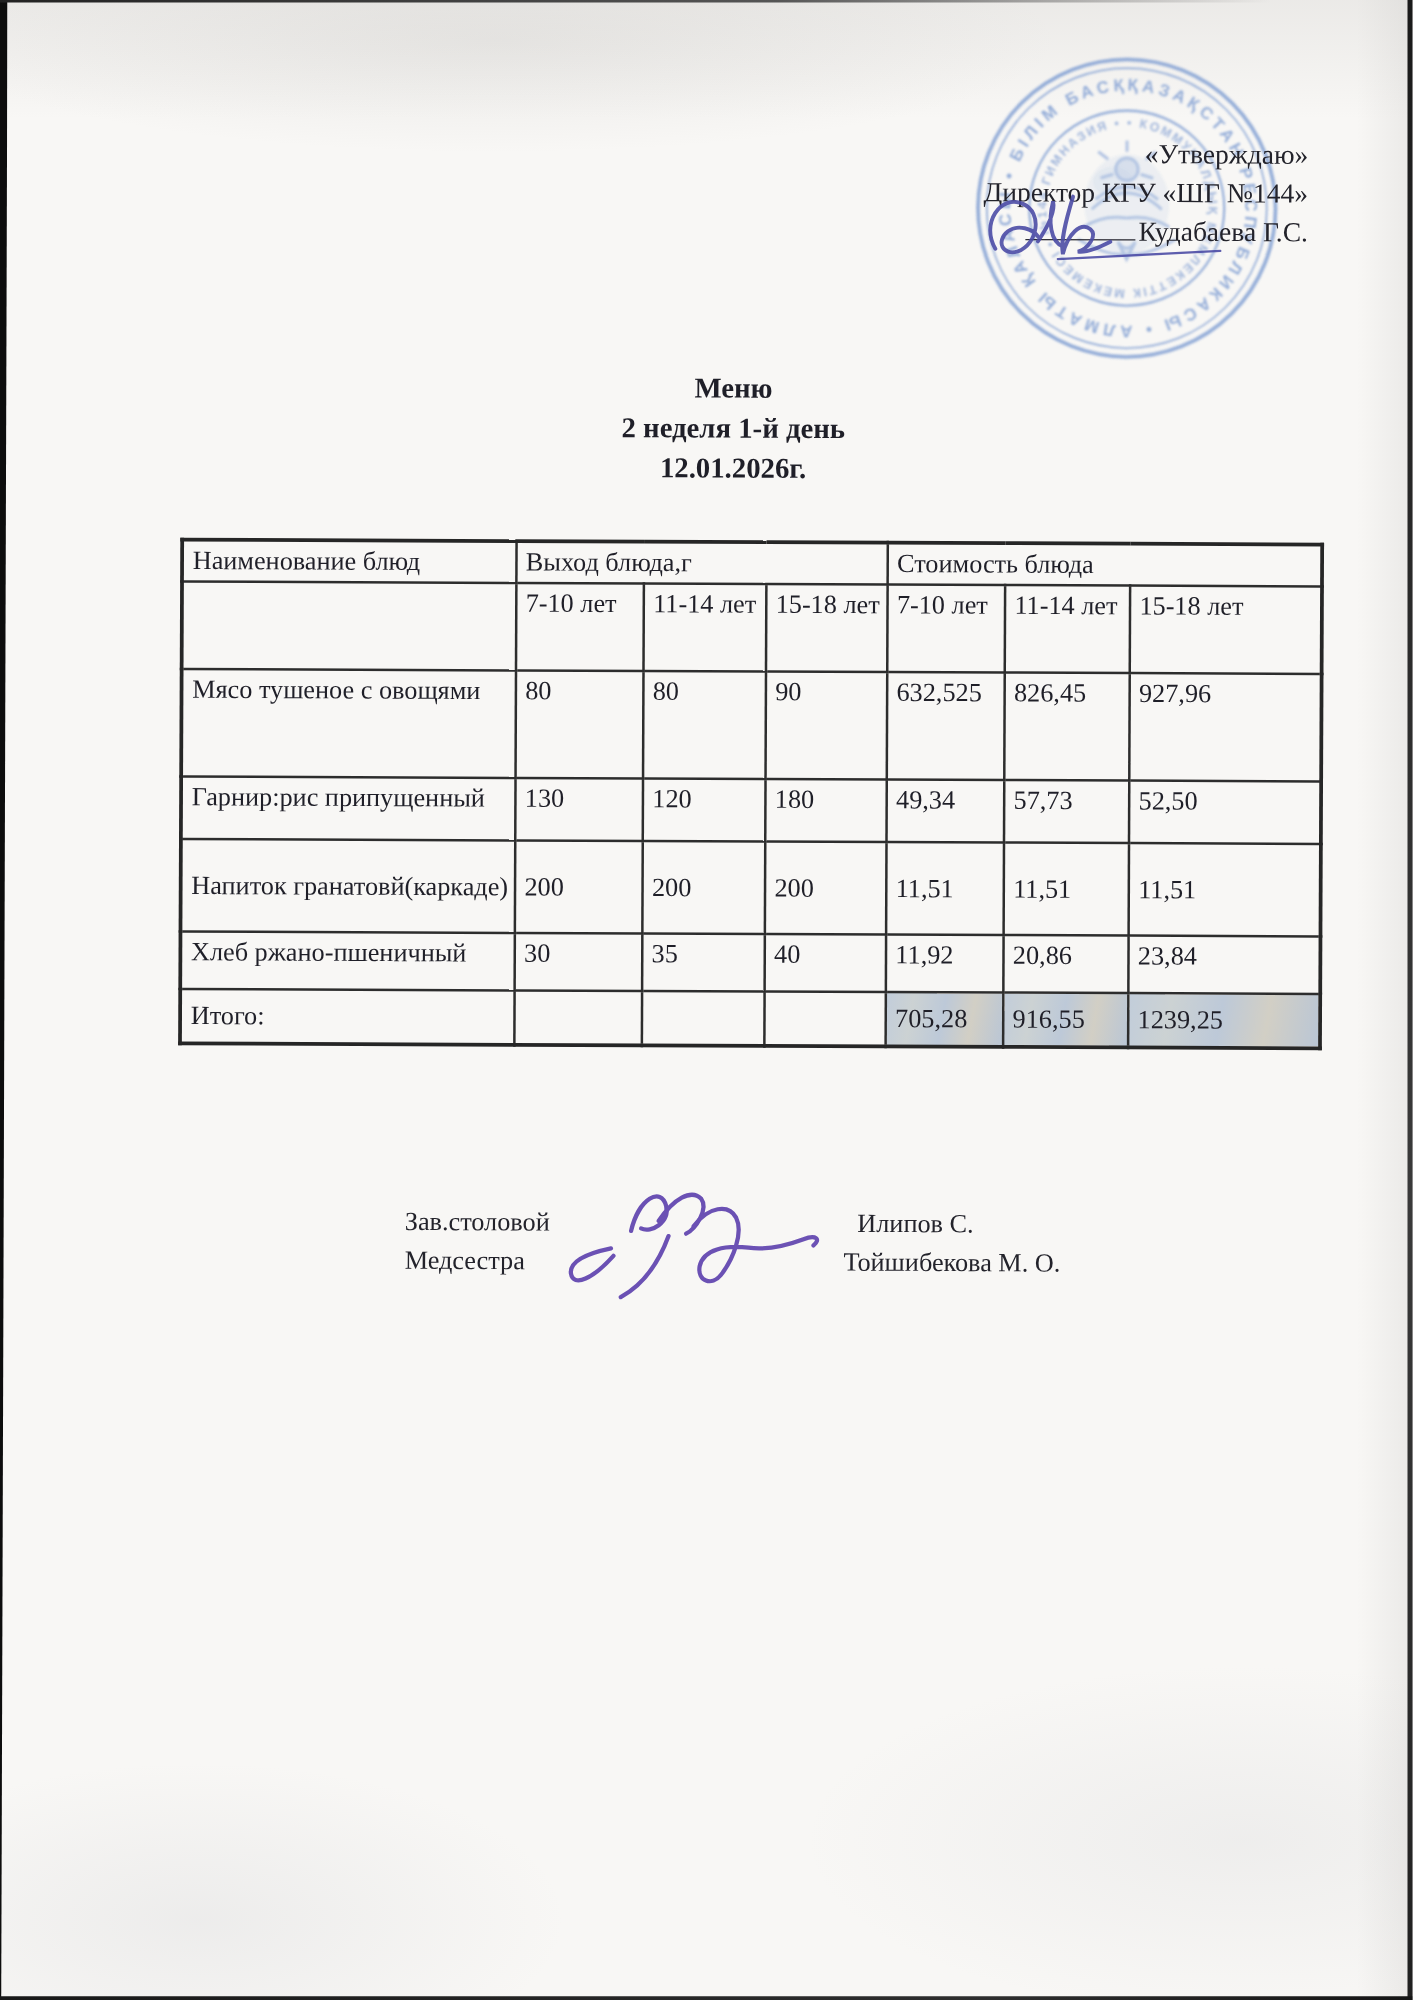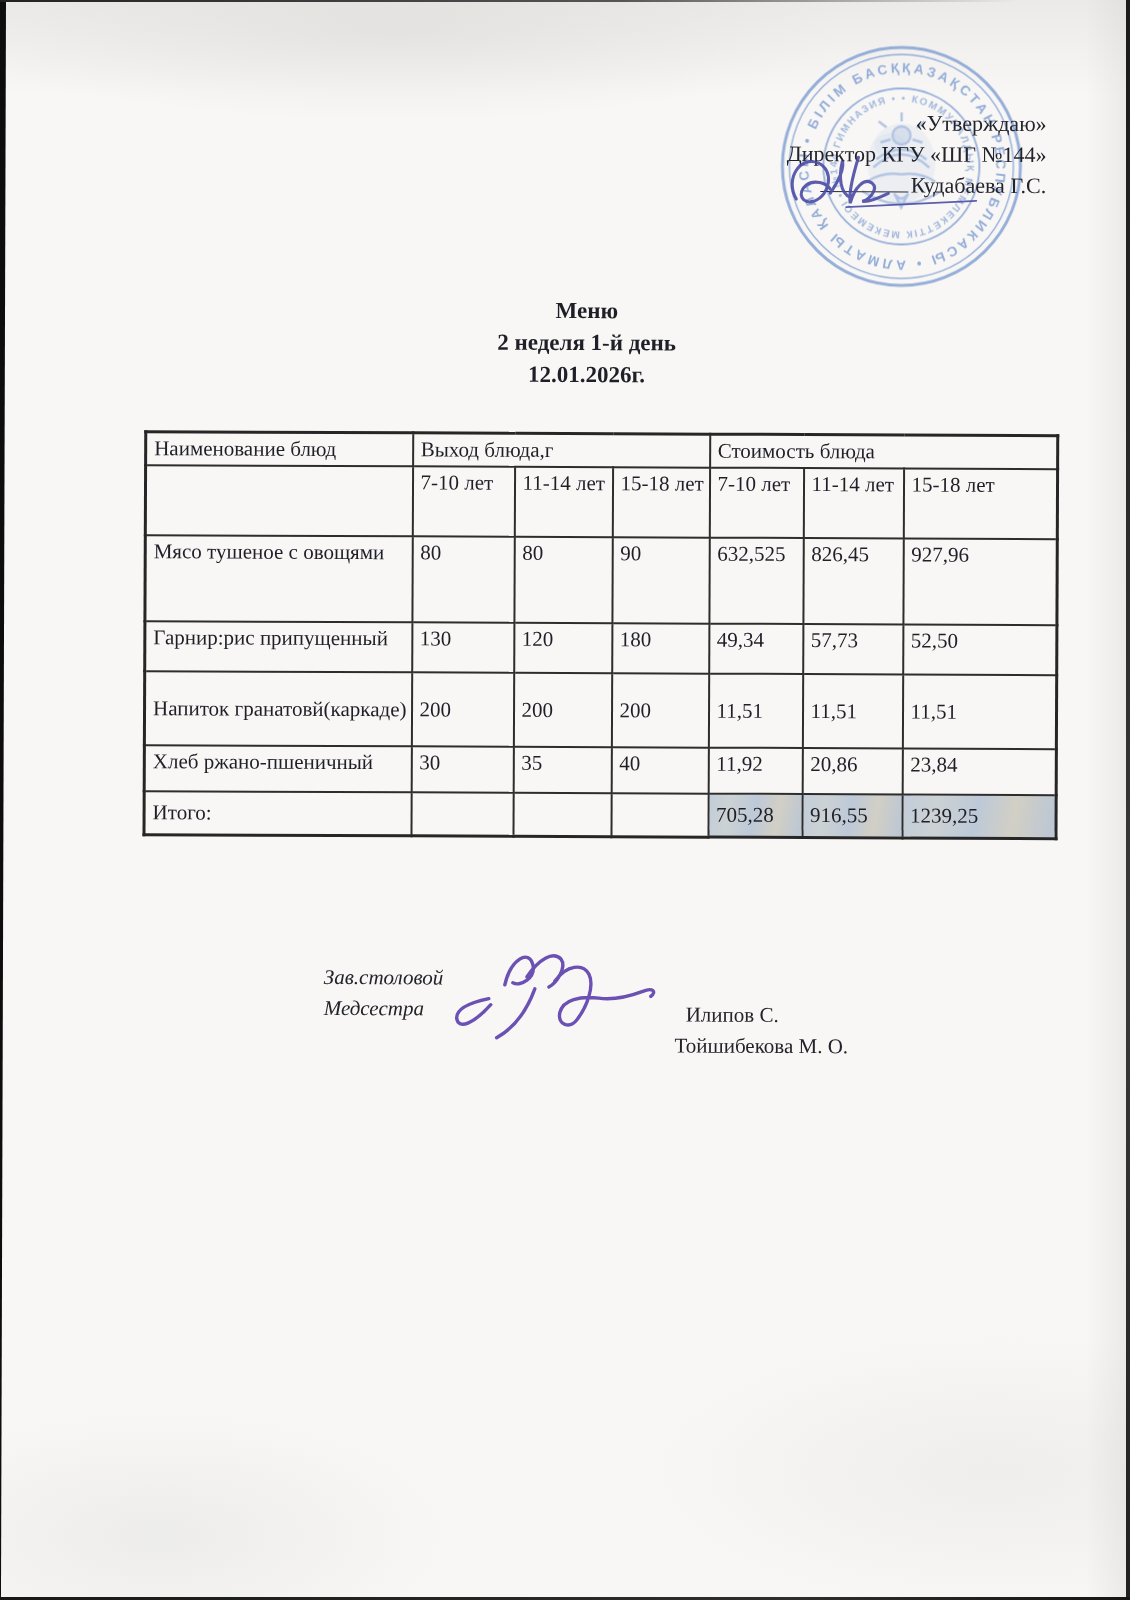--- a/index.html
+++ b/index.html
@@ -67,23 +67,23 @@
   .bold{font-weight:bold;}
   .center{text-align:center;}
   tr.r3 td{vertical-align:middle;}
   tr.r5 td{vertical-align:middle;}
   td.hl{
     background:linear-gradient(100deg,#c2cdda 0%,#ccd2d3 22%,#bdc9d8 48%,#d2cfc5 72%,#bac6d5 100%);
     margin-left:39px;
   }
 
   
-  .sign-left{position:absolute;left:325px;top:963px;font-size:21px;color:#23232b;line-height:31px;font-style:italic;}
+  .sign-left{position:absolute;left:325px;top:963px;font-size:21px;color:#23232b;line-height:31px;}
   .sign-right{position:absolute;left:676px;top:963px;font-size:21px;color:#23232b;line-height:31px;text-align:left;}
-  .sign-right .n1{margin-left:11px;margin-top:36px;}
+  .sign-right .n1{margin-left:11px;}
   .canteen-sig{position:absolute;left:448px;top:925px;}
 </style>
 </head>
 <body>
 
 <div class="paper">
   <div class="tilt">
 
     <svg class="stamp-svg" width="262" height="262" viewBox="0 0 262 262">
       <defs>

